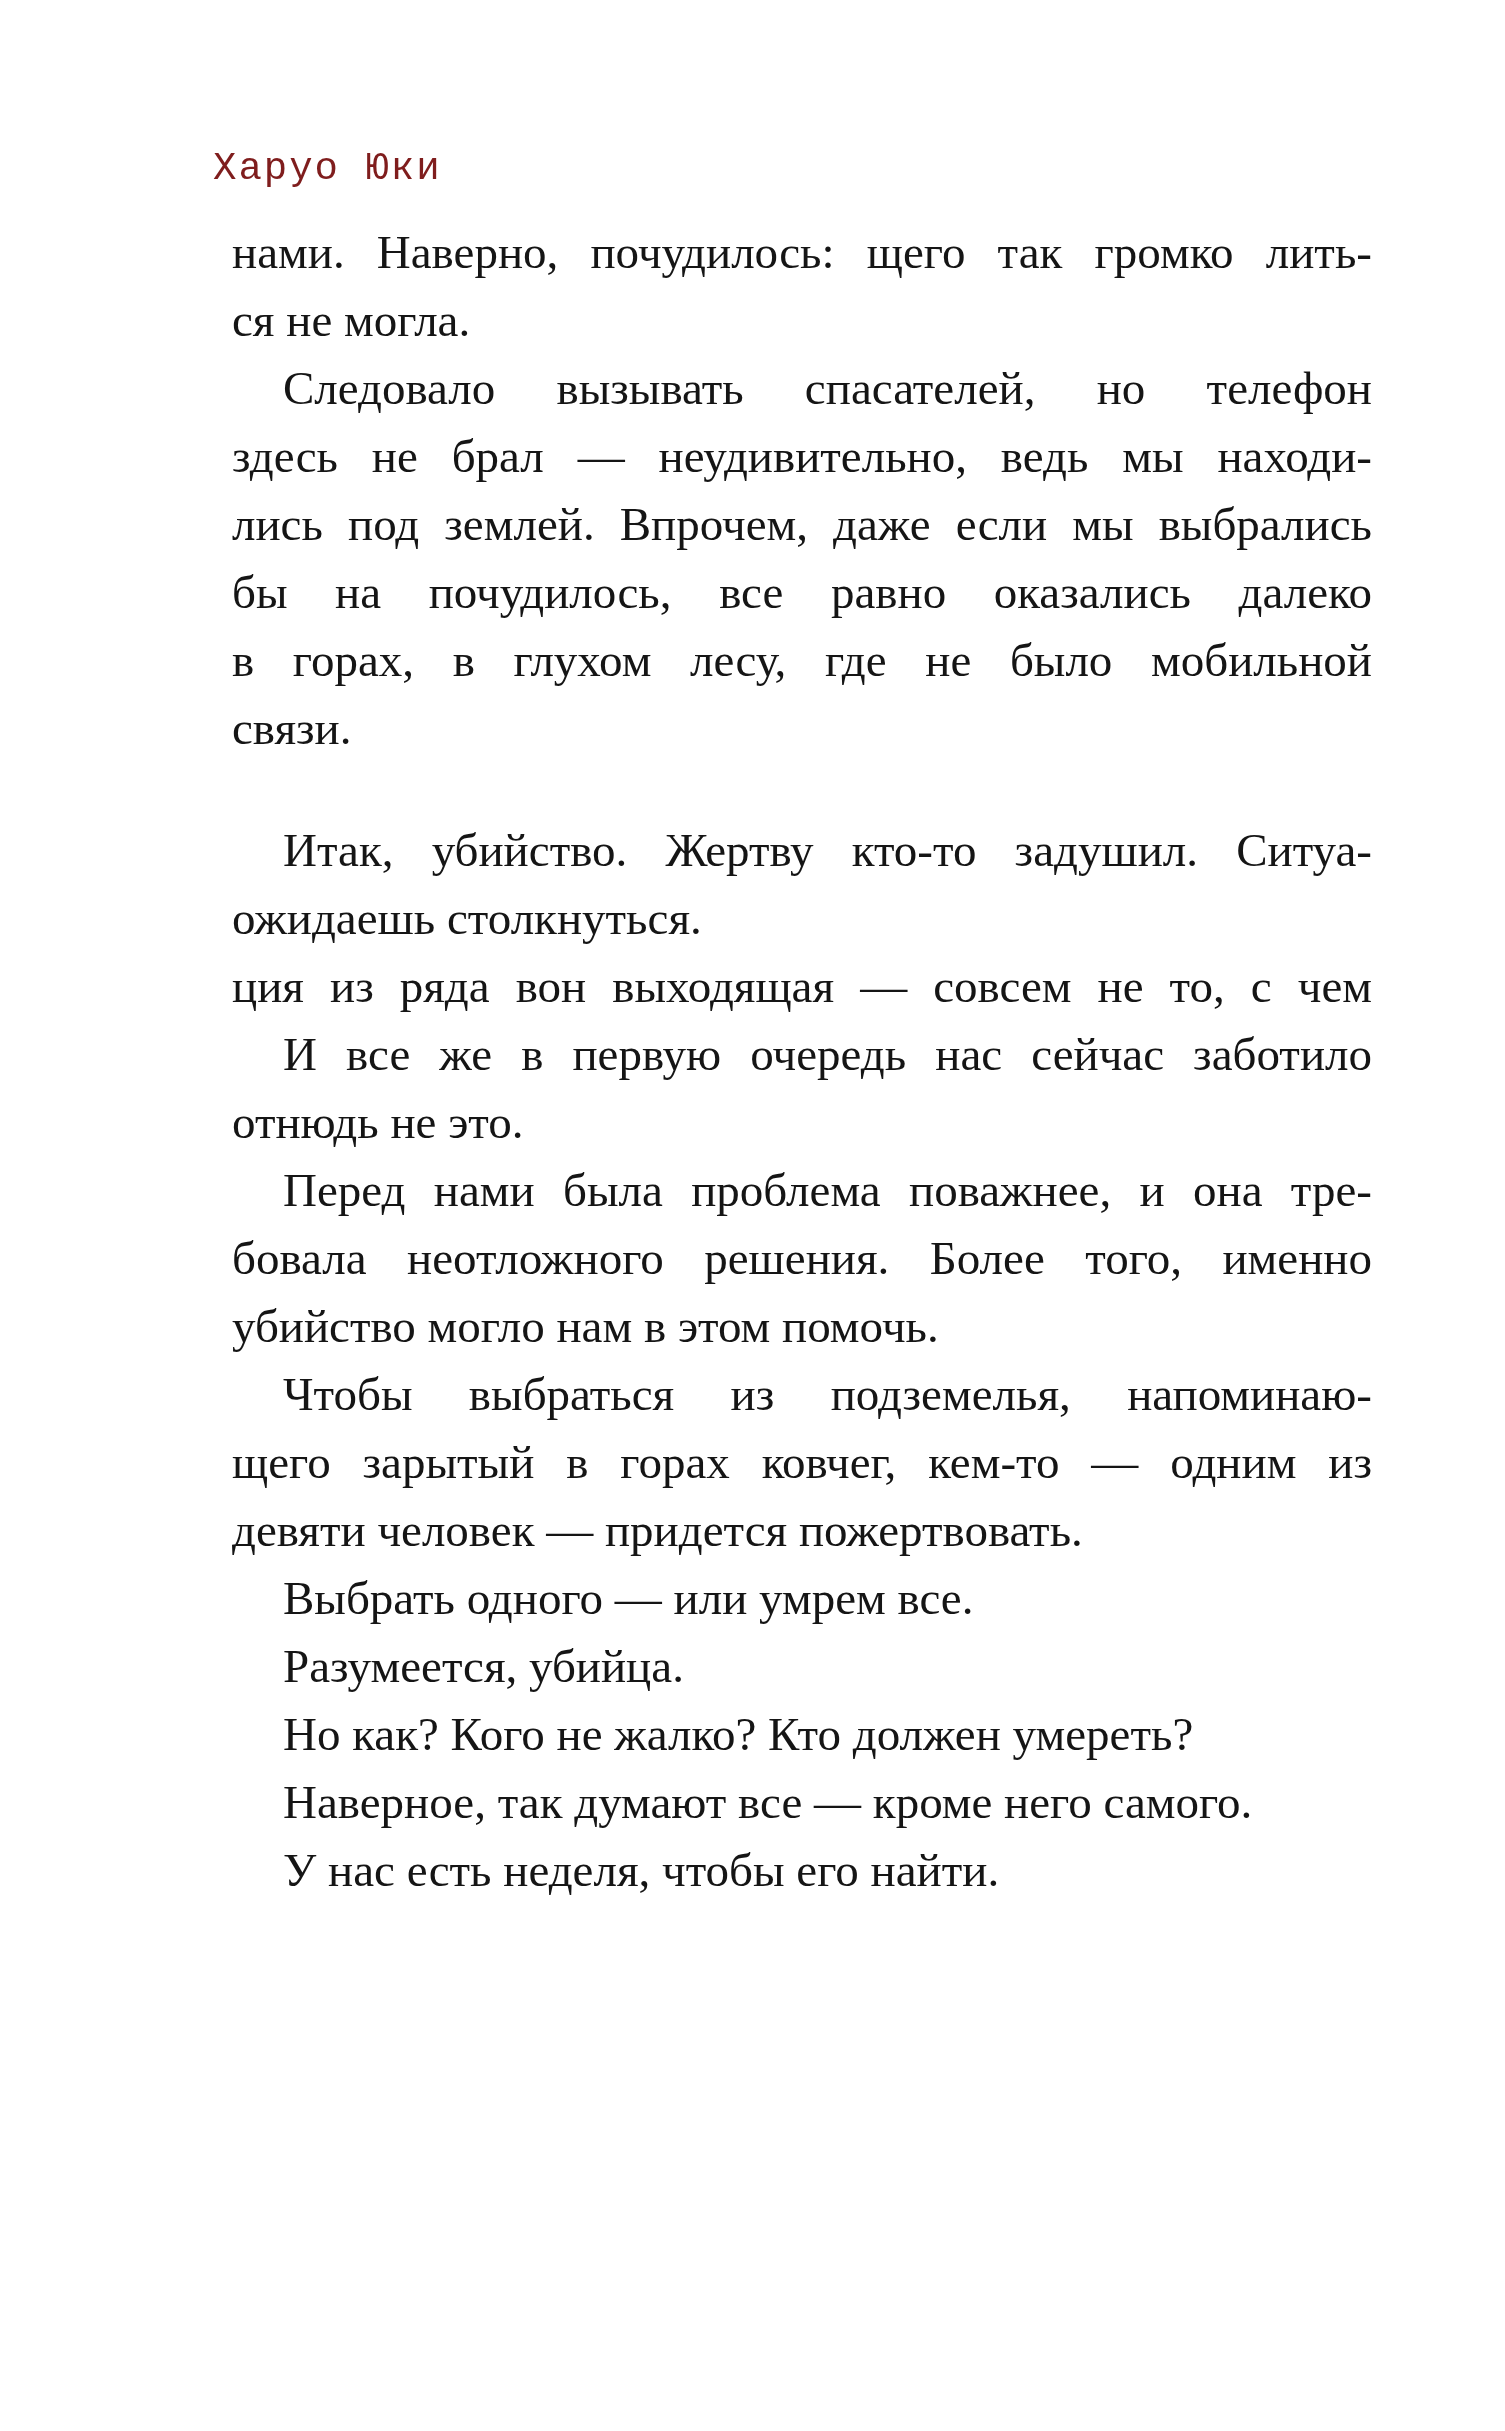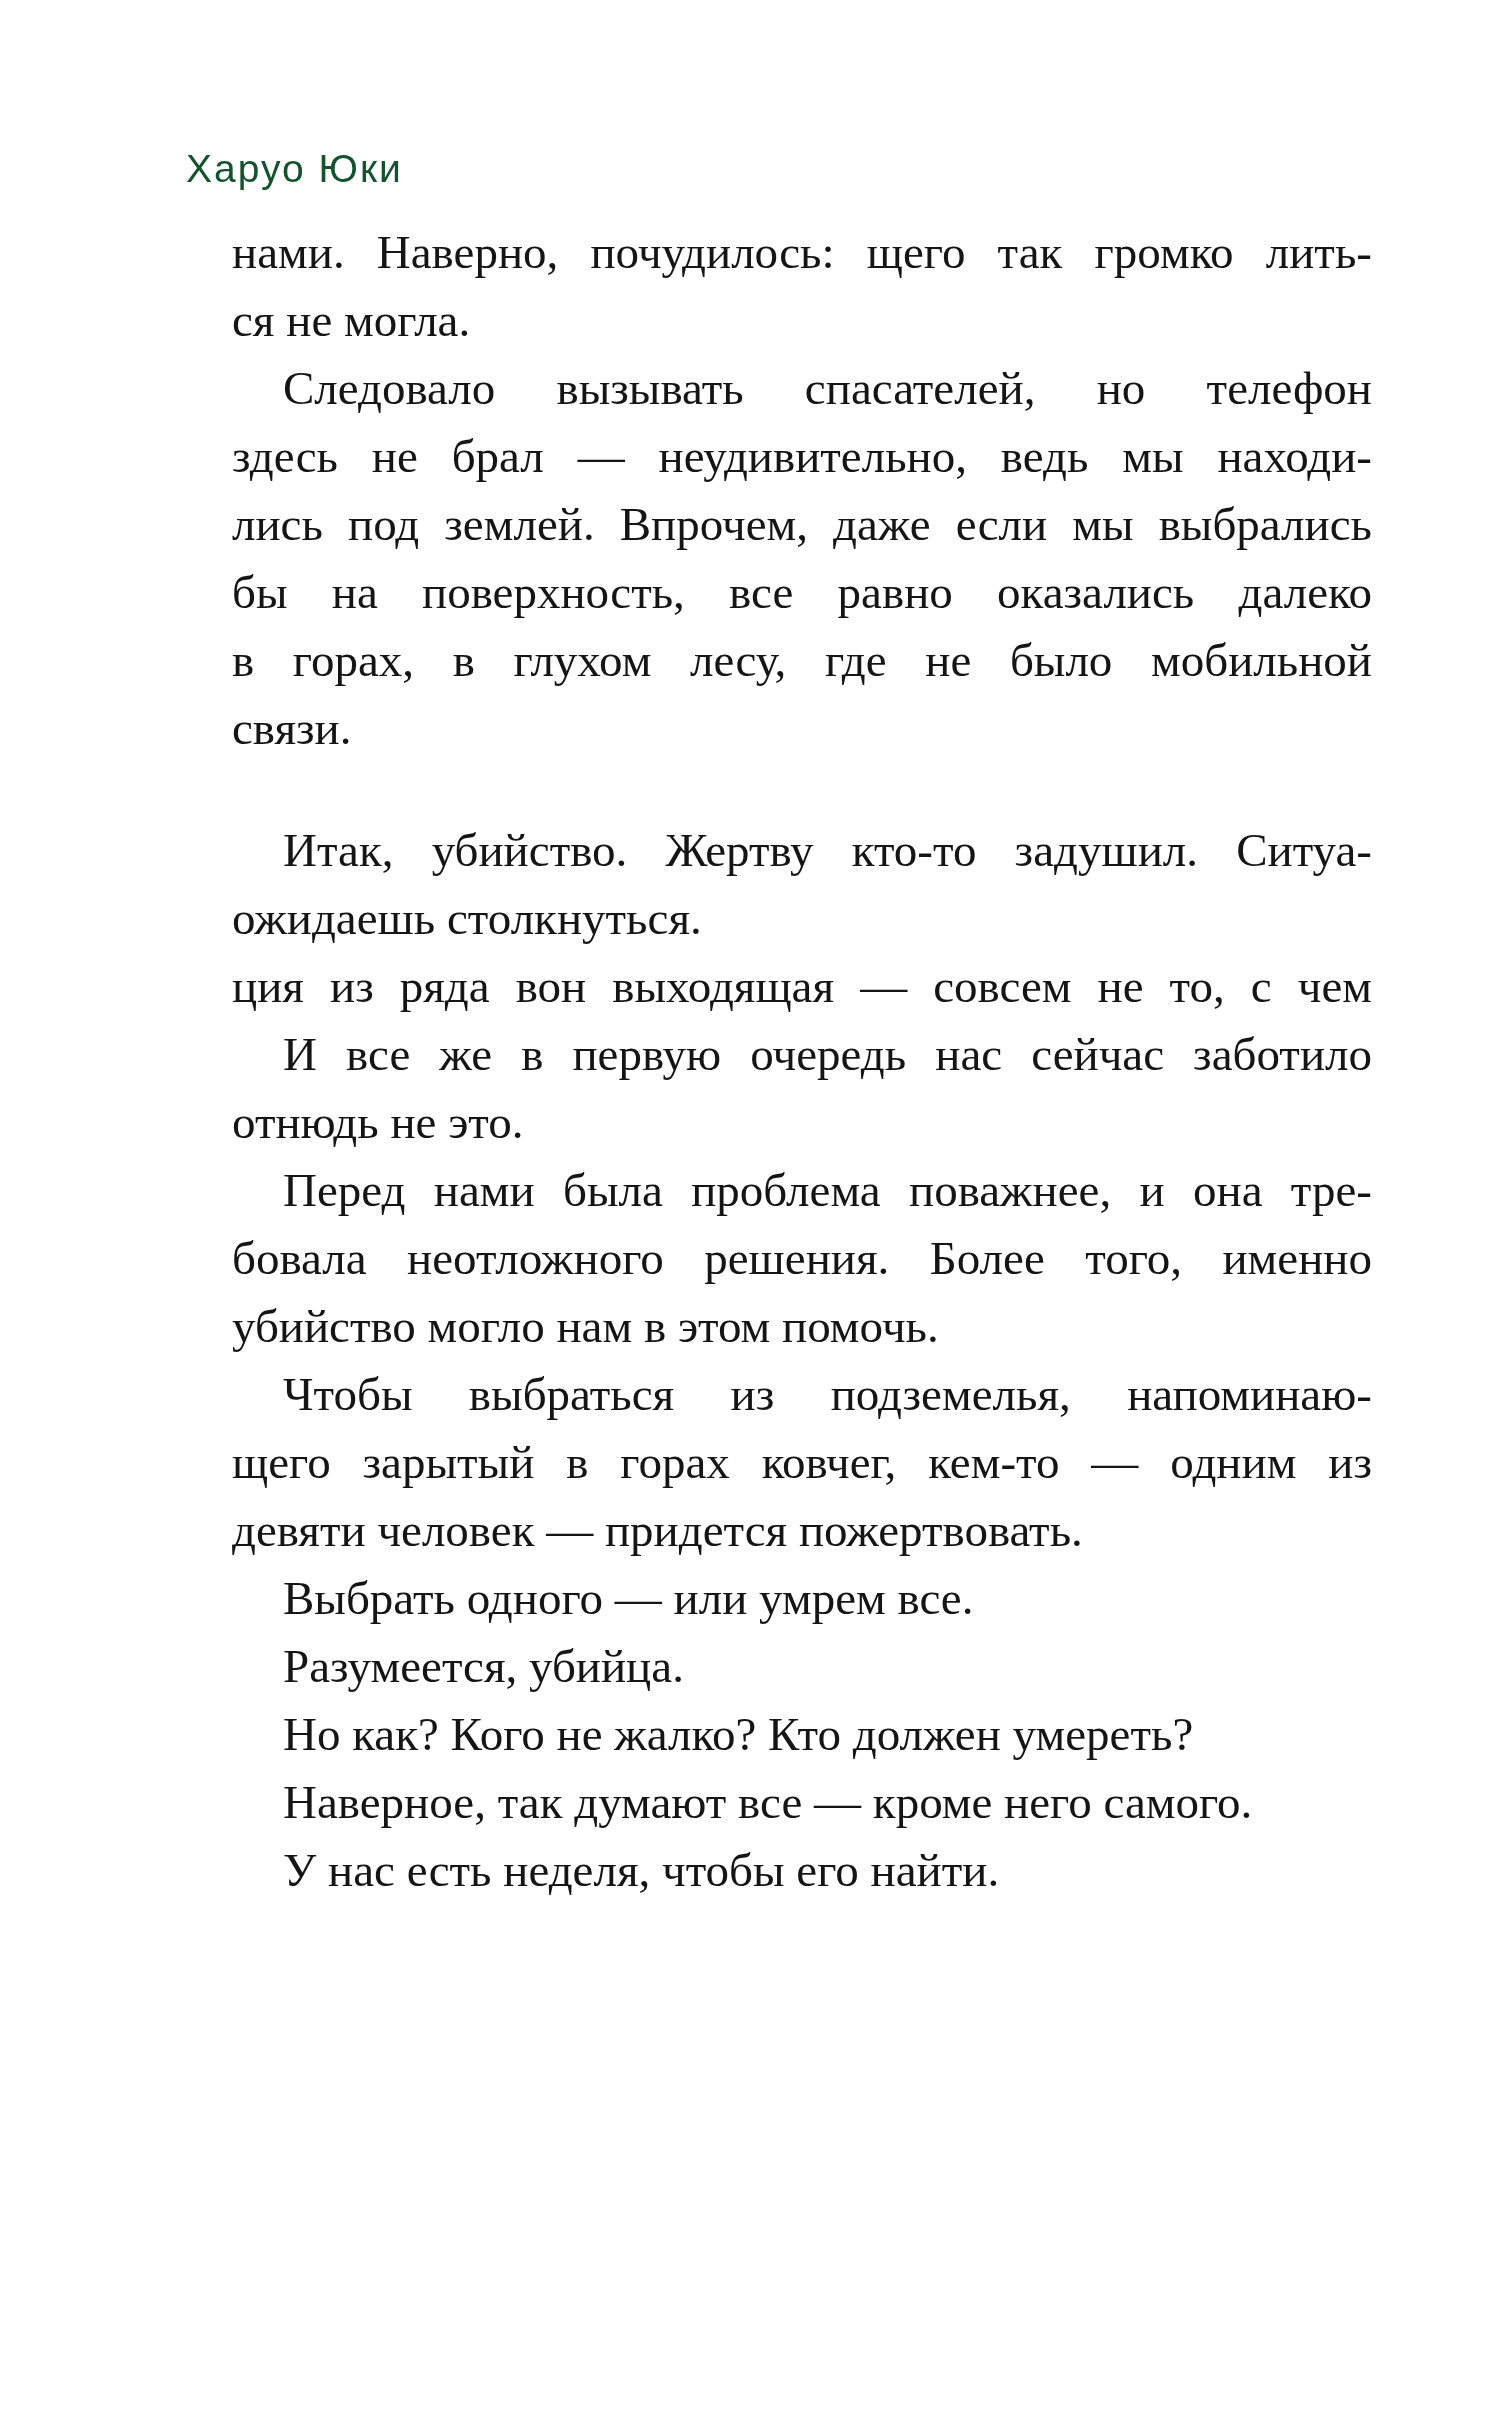--- a/index.html
+++ b/index.html
@@ -13,27 +13,27 @@
     background: #ffffff;
     font-family: "Liberation Serif", serif;
     overflow: hidden;
   }
   .page {
     position: absolute;
     inset: 0;
   }
   .author-header {
     position: absolute;
-    left: 186px;
+    left: 213px;
     top: 147px;
-    font-family: Liberation Sans, sans-serif;
+    font-family: Liberation Mono, monospace;
     font-size: 39px;
     font-weight: 400;
     letter-spacing: 2px;
-    color: #14532d;
+    color: #7f1d1d;
     white-space: nowrap;
   }
   .text-block {
     position: absolute;
     left: 232px;
     top: 218px;
     width: 1140px;
     font-size: 47px;
     line-height: 68px;
     color: #151515;
@@ -64,21 +64,21 @@
 
   <div class="text-block" style="color: rgb(21, 21, 21);">
       <div class="paragraph">
         <div class="line">нами. Наверно, почудилось: щего так громко лить-</div>
         <div class="line last">ся не могла.</div>
       </div>
       <div class="paragraph">
         <div class="line first">Следовало вызывать спасателей, но телефон</div>
         <div class="line">здесь не брал — неудивительно, ведь мы находи-</div>
         <div class="line">лись под землей. Впрочем, даже если мы выбрались</div>
-        <div class="line">бы на поверхность, все равно оказались далеко</div>
+        <div class="line">бы на почудилось, все равно оказались далеко</div>
         <div class="line">в горах, в глухом лесу, где не было мобильной</div>
         <div class="line last">связи.</div>
       </div>
       <div class="paragraph gap">
         <div class="line first">Итак, убийство. Жертву кто-то задушил. Ситуа-</div>
         <div class="line last">ожидаешь столкнуться.</div>
         <div class="line">ция из ряда вон выходящая — совсем не то, с чем</div>
       </div>
       <div class="paragraph">
         <div class="line first">И все же в первую очередь нас сейчас заботило</div>

